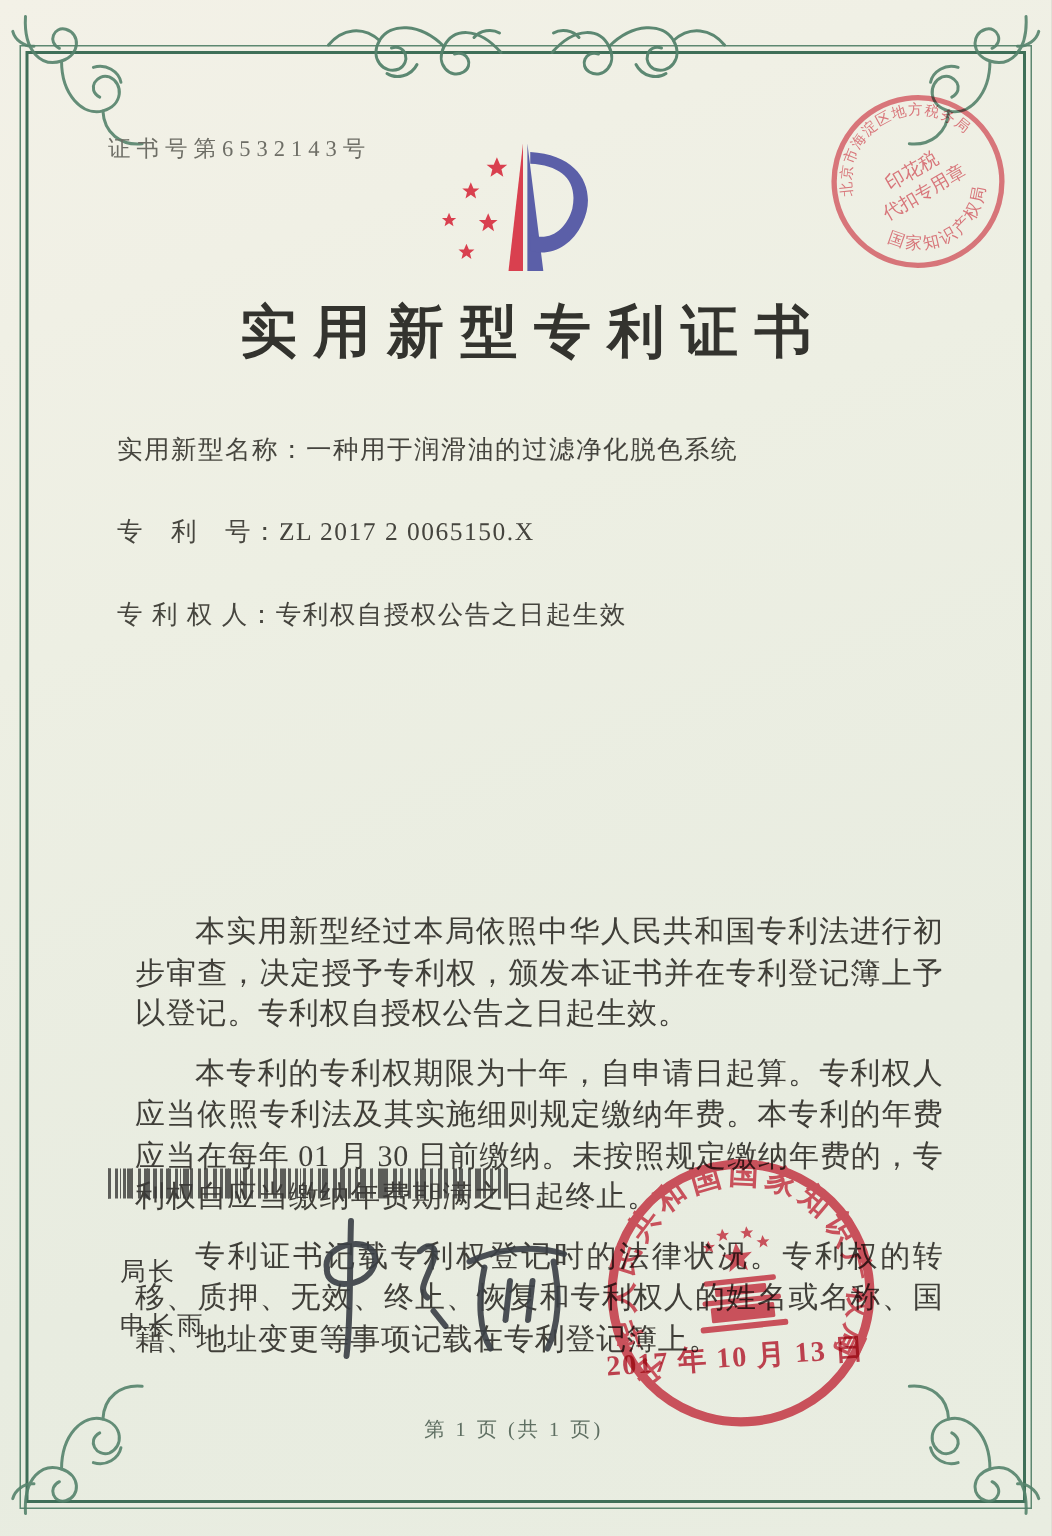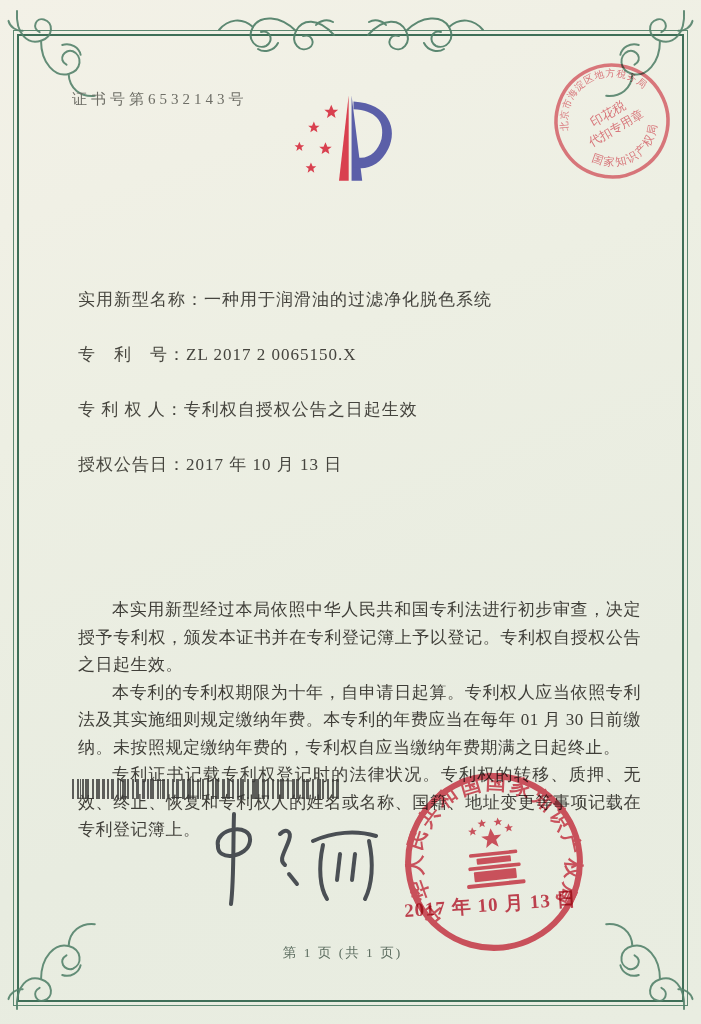--- a/index.html
+++ b/index.html
@@ -26,21 +26,21 @@
 
   .title{position:absolute;left:0;right:0;top:196px;text-align:center;
          font-size:38px;font-weight:bold;letter-spacing:11px;color:#33332e;text-indent:11px;}
 
   .fields{position:absolute;left:78px;right:43px;top:288px;}
   .field-row{height:55px;font-size:17px;letter-spacing:1px;color:#47463f;white-space:nowrap;}
   .field-label{color:#47463f;}
   .field-value{color:#45443e;}
 
   .paras{position:absolute;left:78px;right:60px;top:596px;}
-  .paras p{margin:0;text-indent:2em;font-size:17px;line-height:27.5px;letter-spacing:.5px;color:#403f39;text-align:justify;}
+  .paras p{margin:12px;text-indent:2em;font-size:20px;line-height:27.5px;letter-spacing:.5px;color:#403f39;text-align:justify;}
 
   .barcode{position:absolute;left:72px;top:779px;width:268px;height:20px;opacity:.8;
     background-image:
       repeating-linear-gradient(90deg,#3a3a38 0 2px,transparent 2px 5px),
       repeating-linear-gradient(90deg,#3a3a38 0 1px,transparent 1px 8px),
       repeating-linear-gradient(90deg,#3a3a38 0 2px,transparent 2px 13px);}
 
   .signer{position:absolute;left:80px;top:836px;font-size:17px;letter-spacing:2px;color:#3e3d38;}
   .signer div{margin-bottom:13px;}
   .signature{position:absolute;left:188px;top:808px;width:200px;height:100px;}
@@ -106,44 +106,46 @@
       <use href="#star" transform="translate(34,40) scale(0.62)"></use>
       <use href="#star" transform="translate(19,60) scale(0.52)"></use>
       <use href="#star" transform="translate(46,62) scale(0.68)"></use>
       <use href="#star" transform="translate(31,82) scale(0.58)"></use>
     </g>
     <path d="M70,7 L60,95 L70,95 Z" fill="#D9404F"></path>
     <path d="M73,7 L73,95 L84,95 Z" fill="#5B5FA8"></path>
     <path d="M75,13 C112,15 121,42 111,62 C103,79 88,85 75,81 L75,70 C89,75 100,66 104,52 C108,33 97,22 75,21 Z" fill="#5B5FA8"></path>
   </svg>
 
+  <div class="title">实用新型专利证书</div>
 
   <div class="fields">
     <div class="field-row">
       <span class="field-label">实用新型名称：</span><span class="field-value">一种用于润滑油的过滤净化脱色系统</span>
     </div>
     <div class="field-row">
       <span class="field-label">专　利　号：</span><span class="field-value">ZL 2017 2 0065150.X</span>
     </div>
     <div class="field-row">
       <span class="field-label">专 利 权 人：</span><span class="field-value">专利权自授权公告之日起生效</span>
     </div>
-    <div class="field-row">
-      <span class="field-label">授权公告日：</span><span class="field-value">2017 年 10 月 13 日</span>
-    </div>
   </div>
 
   <div class="paras">
     <p>本实用新型经过本局依照中华人民共和国专利法进行初步审查，决定授予专利权，颁发本证书并在专利登记簿上予以登记。专利权自授权公告之日起生效。</p>
     <p>本专利的专利权期限为十年，自申请日起算。专利权人应当依照专利法及其实施细则规定缴纳年费。本专利的年费应当在每年 01 月 30 日前缴纳。未按照规定缴纳年费的，专利权自应当缴纳年费期满之日起终止。</p>
     <p>专利证书记载专利权登记时的法律状况。专利权的转移、质押、无效、终止、恢复和专利权人的姓名或名称、国籍、地址变更等事项记载在专利登记簿上。</p>
   </div>
 
   <div class="barcode"></div>
 
+  <div class="signer">
+    <div>局长</div>
+    <div>申长雨</div>
+  </div>
 
   <svg class="signature" viewBox="0 0 200 100">
     <g fill="none" stroke="#3a3f45" stroke-width="4" stroke-linecap="round" stroke-linejoin="round" opacity="0.9">
       <path d="M30,38 C26,20 64,14 62,33 C60,50 28,54 30,37"></path>
       <path d="M46,6 C45,38 46,72 43,96"></path>
       <path d="M92,26 C98,20 104,23 101,32 C97,44 90,52 97,57"></path>
       <path d="M101,66 L109,76"></path>
       <path d="M125,33 C145,24 168,22 188,28"></path>
       <path d="M135,37 C130,60 132,80 139,91"></path>
       <path d="M181,33 C186,56 184,77 177,91"></path>

